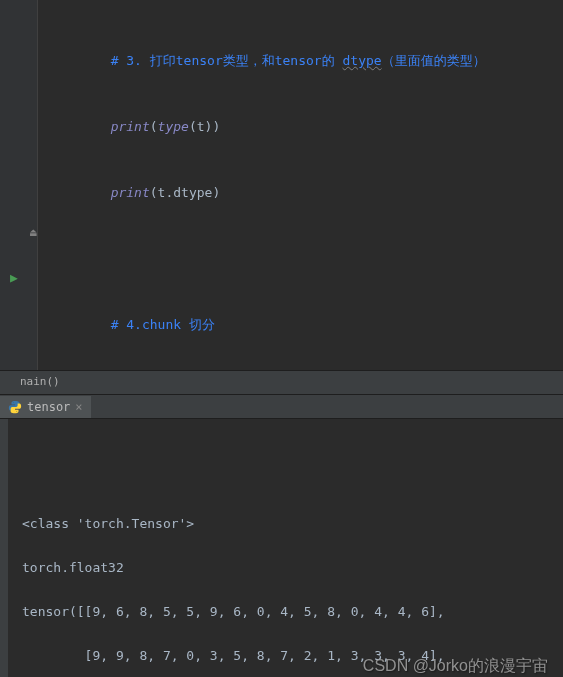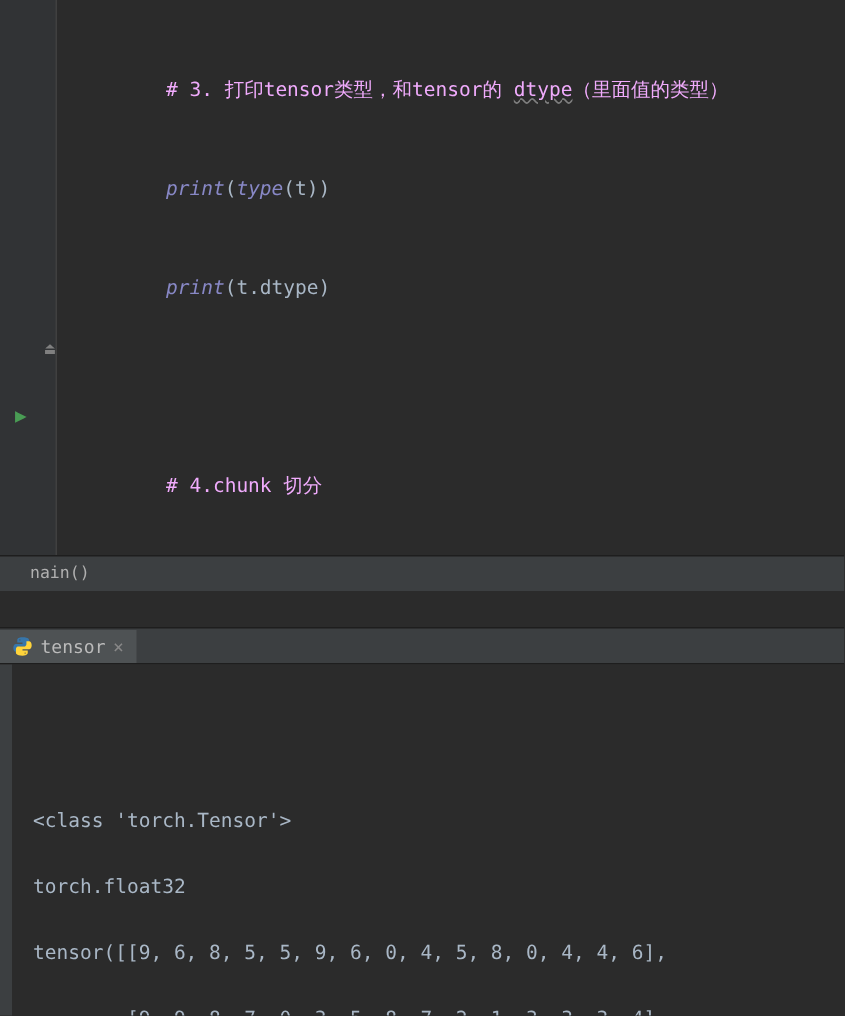--- a/index.html
+++ b/index.html
@@ -38,42 +38,41 @@
       font-size: 11px;
     }
     .code-content {
       flex: 1;
       padding: 6px 0;
       line-height: 22px;
       white-space: pre;
       overflow: hidden;
     }
     .line { padding-left: 10px; height: 22px; }
-    .comment { color: #f0abfc; }
+    .comment { color: #3b82f6; }
     .builtin { color: #8888c6; font-style: italic; }
     .underline-wavy {
       text-decoration: underline wavy #808080;
       text-decoration-thickness: 1px;
     }
     .breadcrumb {
       height: 24px;
       background: #3c3f41;
       color: #b0b0b0;
       font-size: 11px;
       padding: 4px 20px;
       border-top: 1px solid #1e1e1e;
     }
     .tabs {
       height: 25px;
       background: #3c3f41;
       display: flex;
       align-items: center;
       border-top: 1px solid #1e1e1e;
       border-bottom: 1px solid #1e1e1e;
-      margin-top: 24px;
     }
     .tab {
       display: flex;
       align-items: center;
       gap: 5px;
       padding: 4px 8px;
       background: #4e5254;
       color: #bbbbbb;
       font-size: 12px;
     }

